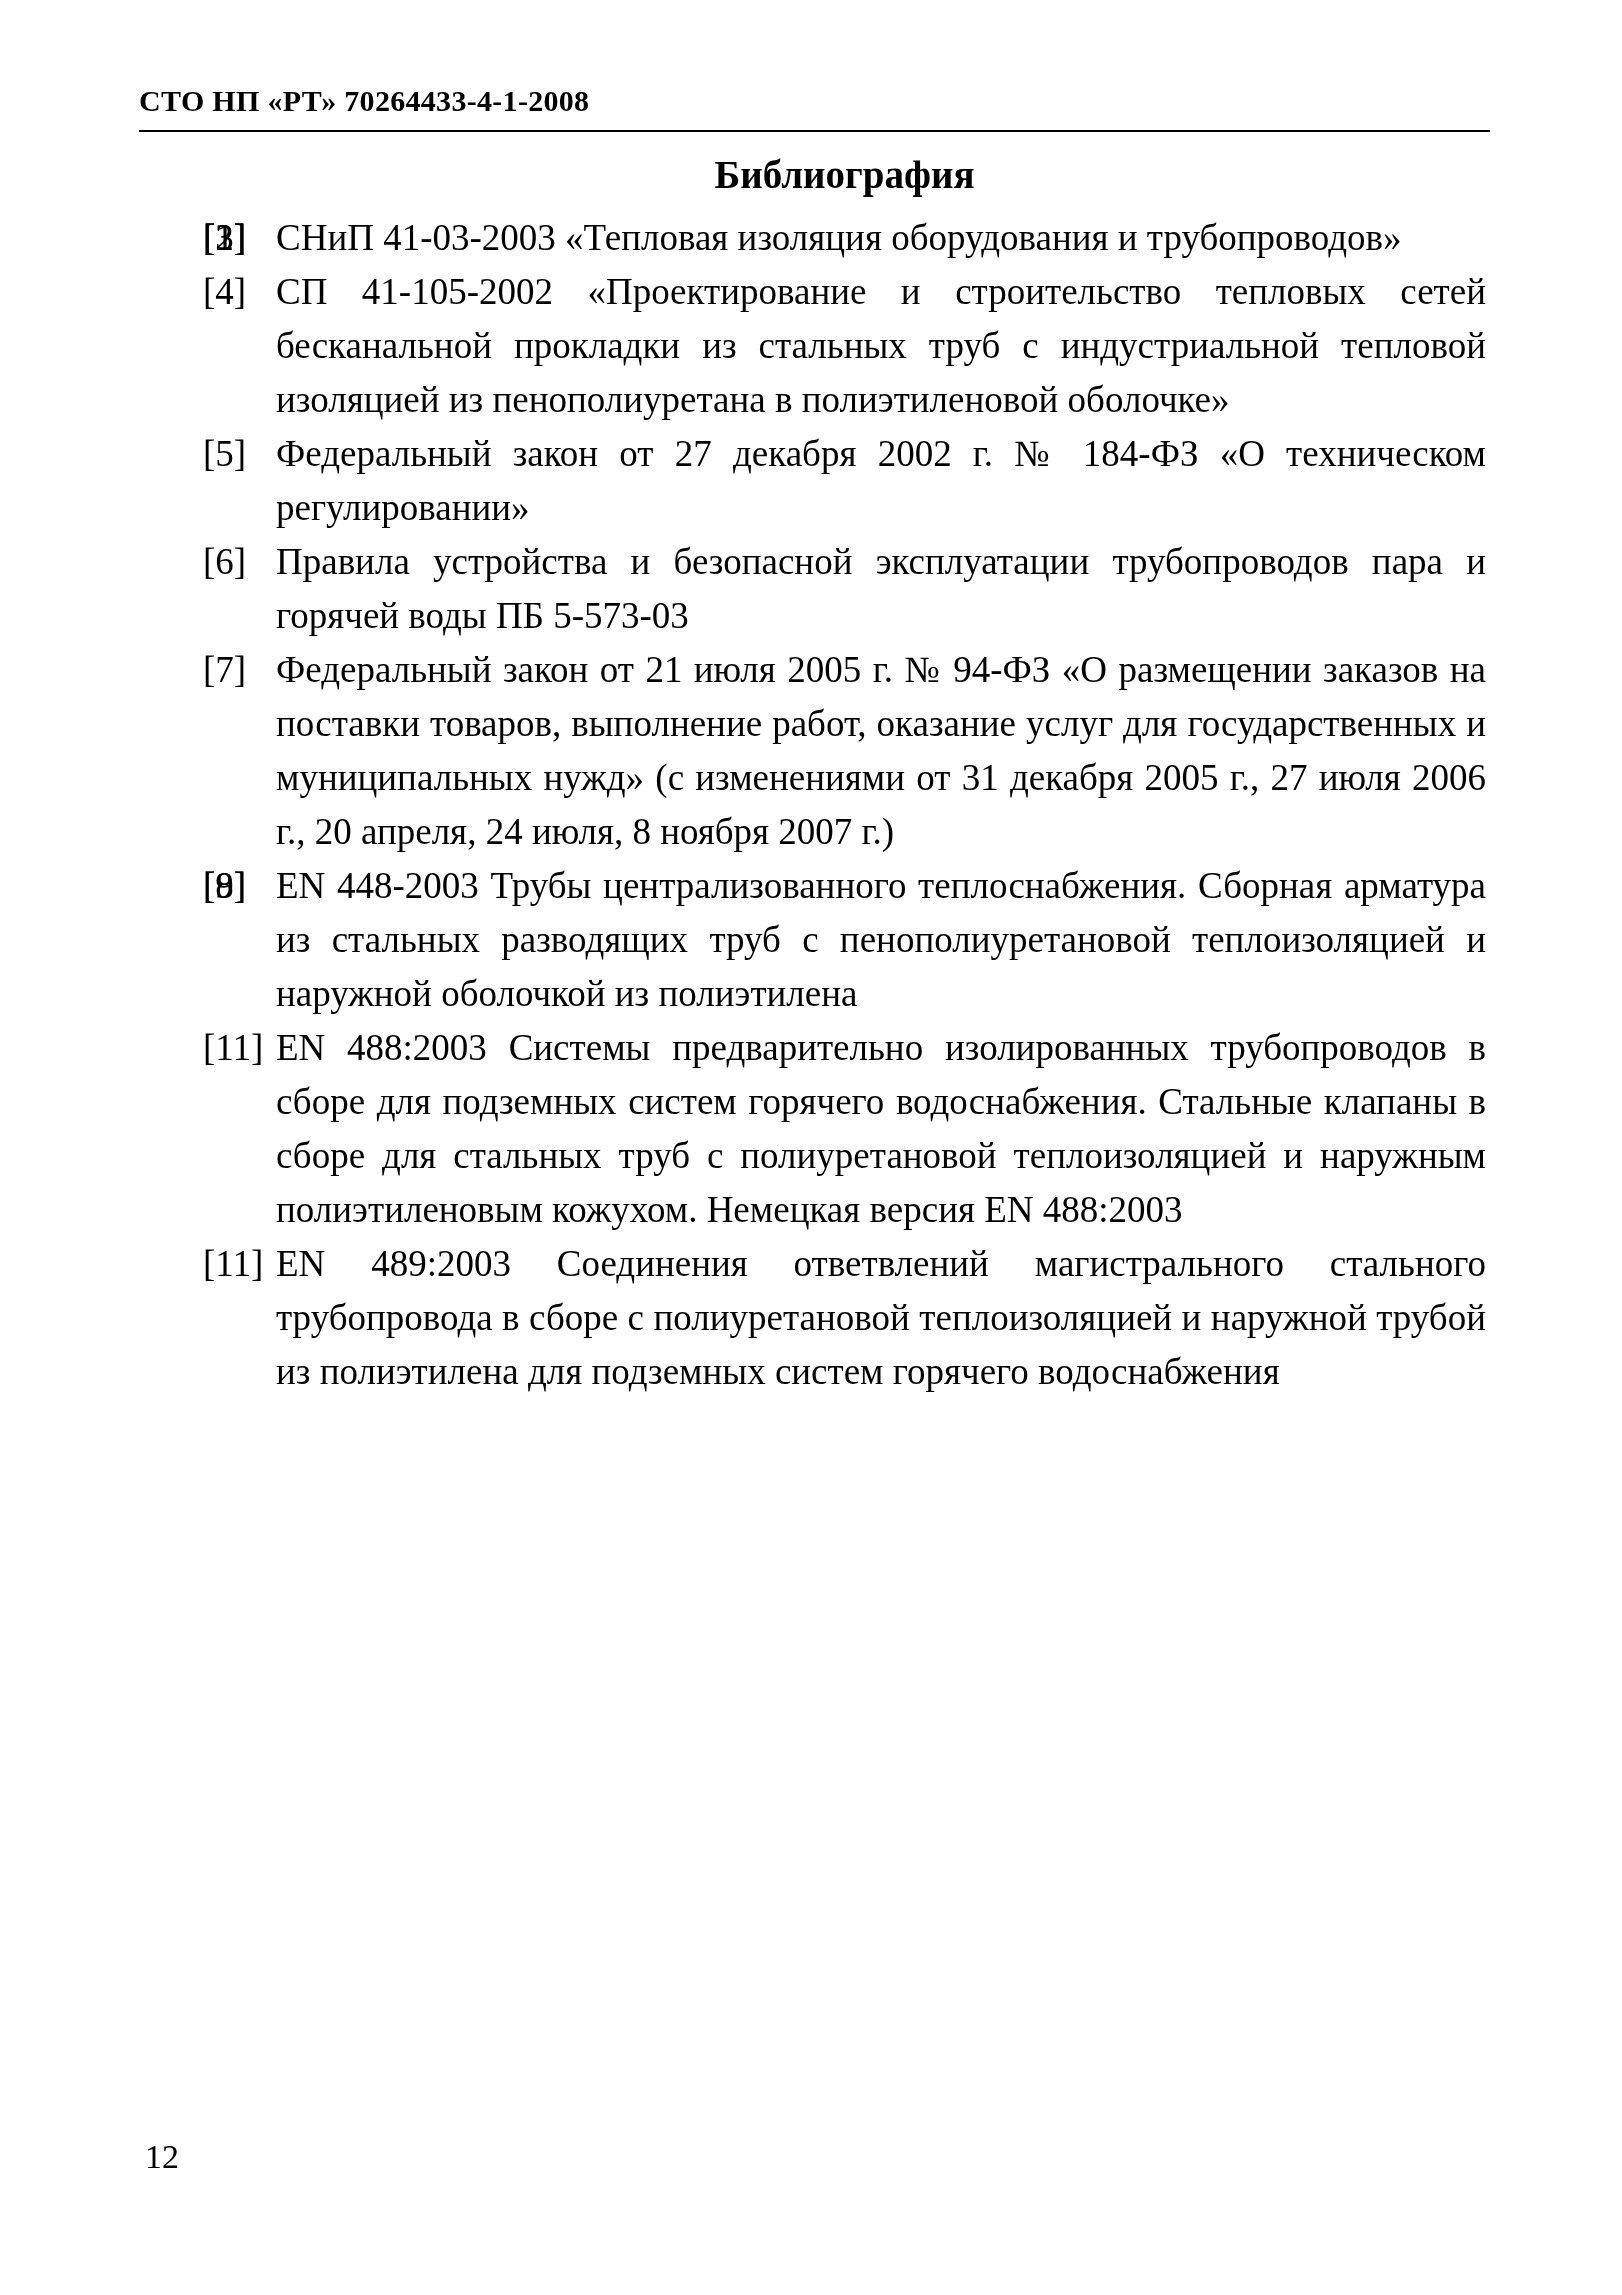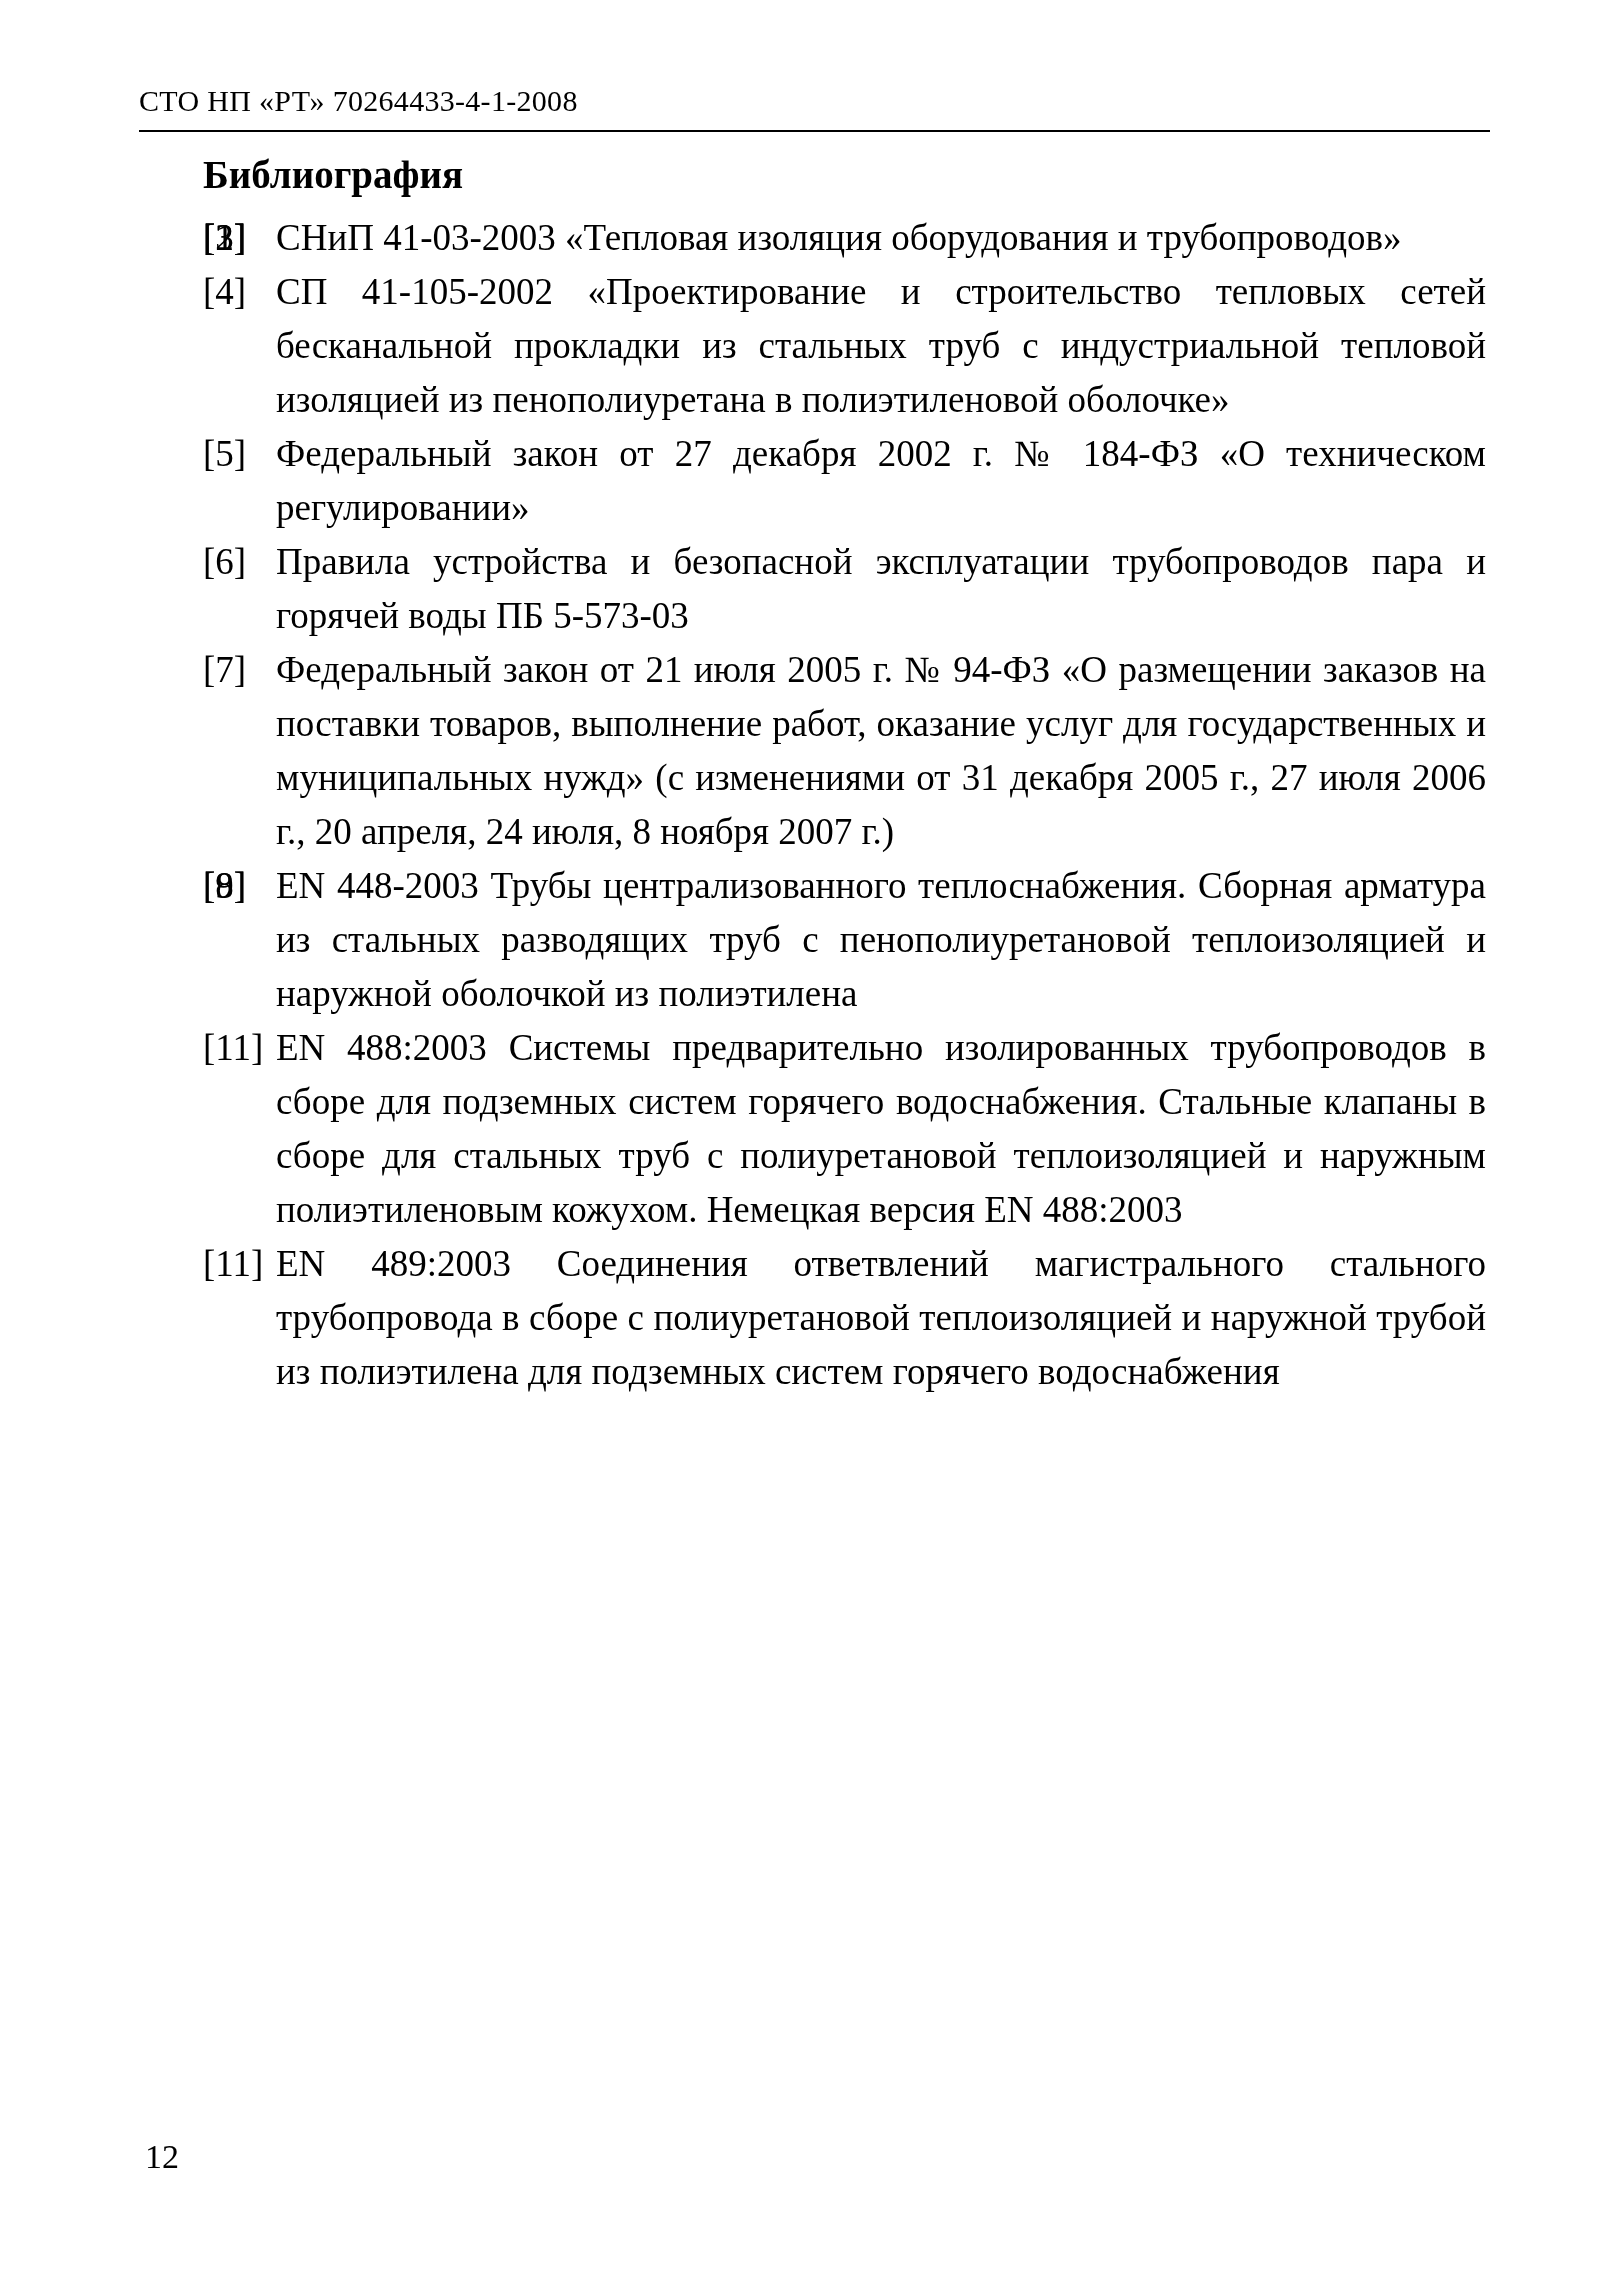--- a/index.html
+++ b/index.html
@@ -18,30 +18,31 @@
     position: absolute;
     inset: 0;
     background: #ffffff;
   }
   .doc-header {
     position: absolute;
     top: 84px;
     left: 139px;
     right: 132px;
     font-size: 30px;
-    font-weight: normal;
+    font-weight: bold;
     letter-spacing: 0.3px;
     padding-bottom: 11.8px;
     border-bottom: 2.6px solid #000000;
   }
   .doc-title {
     position: absolute;
     top: 152px;
     left: 203px;
     width: 1283px;
+    text-align: center;
     font-size: 39px;
     font-weight: bold;
   }
   .refs {
     position: absolute;
     top: 211px;
     left: 203px;
     width: 1283px;
     font-size: 37px;
     line-height: 54px;

